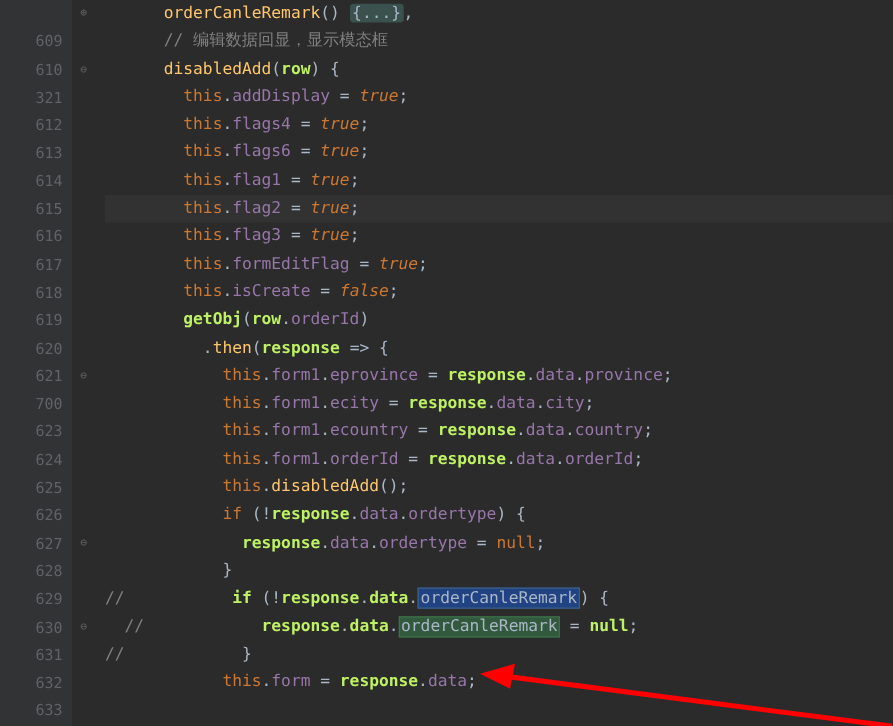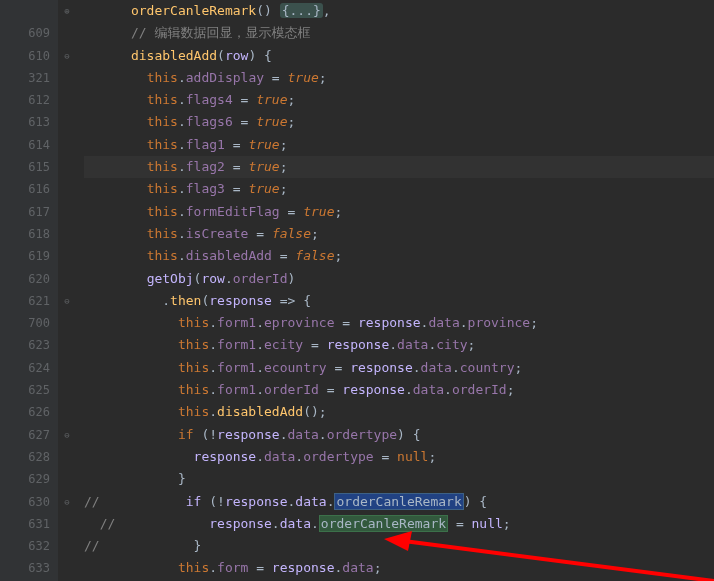--- a/index.html
+++ b/index.html
@@ -54,21 +54,21 @@
       white-space: pre;
     }
     .code-line.highlighted {
       background: #323232;
     }
     .kw { color: #cc7832; }
     .fn { color: #ffc66d; }
     .comment { color: #808080; }
     .prop { color: #9876aa; }
     .punct { color: #a9b7c6; }
-    .ident { color: #c4b5fd; }
+    .ident { color: #bef264; font-weight: bold; }
     .bool { color: #cc7832; font-style: italic; text-align: center; }
     .null { color: #cc7832; }
     .folded-brace {
       background: #3b514d;
       color: #a9b7c6;
       border-radius: 3px;
       padding: 0 2px;
     }
     .hl-blue {
       background: #214283;
@@ -153,21 +153,20 @@
     <div class="code-line">      <span class="comment">// 编辑数据回显，显示模态框</span></div>
     <div class="code-line">      <span class="fn">disabledAdd</span><span class="punct">(</span><span class="ident">row</span><span class="punct">) {</span></div>
     <div class="code-line">        <span class="kw">this</span><span class="punct">.</span><span class="prop">addDisplay</span><span class="punct"> = </span><span class="bool">true</span><span class="punct">;</span></div>
     <div class="code-line">        <span class="kw">this</span><span class="punct">.</span><span class="prop">flags4</span><span class="punct"> = </span><span class="bool">true</span><span class="punct">;</span></div>
     <div class="code-line">        <span class="kw">this</span><span class="punct">.</span><span class="prop">flags6</span><span class="punct"> = </span><span class="bool">true</span><span class="punct">;</span></div>
     <div class="code-line">        <span class="kw">this</span><span class="punct">.</span><span class="prop">flag1</span><span class="punct"> = </span><span class="bool">true</span><span class="punct">;</span></div>
     <div class="code-line highlighted">        <span class="kw">this</span><span class="punct">.</span><span class="prop">flag2</span><span class="punct"> = </span><span class="bool">true</span><span class="punct">;</span></div>
     <div class="code-line">        <span class="kw">this</span><span class="punct">.</span><span class="prop">flag3</span><span class="punct"> = </span><span class="bool">true</span><span class="punct">;</span></div>
     <div class="code-line">        <span class="kw">this</span><span class="punct">.</span><span class="prop">formEditFlag</span><span class="punct"> = </span><span class="bool">true</span><span class="punct">;</span></div>
     <div class="code-line">        <span class="kw">this</span><span class="punct">.</span><span class="prop">isCreate</span><span class="punct"> = </span><span class="bool">false</span><span class="punct">;</span></div>
-    <div class="code-line">        <span class="kw">this</span><span class="punct">.</span><span class="prop">disabledAdd</span><span class="punct"> = </span><span class="bool">false</span><span class="punct">;</span></div>
     <div class="code-line">        <span class="ident">getObj</span><span class="punct">(</span><span class="ident">row</span><span class="punct">.</span><span class="prop">orderId</span><span class="punct">)</span></div>
     <div class="code-line">          <span class="punct">.</span><span class="fn">then</span><span class="punct">(</span><span class="ident">response</span><span class="punct"> =&gt; {</span></div>
     <div class="code-line">            <span class="kw">this</span><span class="punct">.</span><span class="prop">form1</span><span class="punct">.</span><span class="prop">eprovince</span><span class="punct"> = </span><span class="ident">response</span><span class="punct">.</span><span class="prop">data</span><span class="punct">.</span><span class="prop">province</span><span class="punct">;</span></div>
     <div class="code-line">            <span class="kw">this</span><span class="punct">.</span><span class="prop">form1</span><span class="punct">.</span><span class="prop">ecity</span><span class="punct"> = </span><span class="ident">response</span><span class="punct">.</span><span class="prop">data</span><span class="punct">.</span><span class="prop">city</span><span class="punct">;</span></div>
     <div class="code-line">            <span class="kw">this</span><span class="punct">.</span><span class="prop">form1</span><span class="punct">.</span><span class="prop">ecountry</span><span class="punct"> = </span><span class="ident">response</span><span class="punct">.</span><span class="prop">data</span><span class="punct">.</span><span class="prop">country</span><span class="punct">;</span></div>
     <div class="code-line">            <span class="kw">this</span><span class="punct">.</span><span class="prop">form1</span><span class="punct">.</span><span class="prop">orderId</span><span class="punct"> = </span><span class="ident">response</span><span class="punct">.</span><span class="prop">data</span><span class="punct">.</span><span class="prop">orderId</span><span class="punct">;</span></div>
     <div class="code-line">            <span class="kw">this</span><span class="punct">.</span><span class="fn">disabledAdd</span><span class="punct">();</span></div>
     <div class="code-line">            <span class="kw">if</span><span class="punct"> (!</span><span class="ident">response</span><span class="punct">.</span><span class="prop">data</span><span class="punct">.</span><span class="prop">ordertype</span><span class="punct">) {</span></div>
     <div class="code-line">              <span class="ident">response</span><span class="punct">.</span><span class="prop">data</span><span class="punct">.</span><span class="prop">ordertype</span><span class="punct"> = </span><span class="null">null</span><span class="punct">;</span></div>
     <div class="code-line">            <span class="punct">}</span></div>

